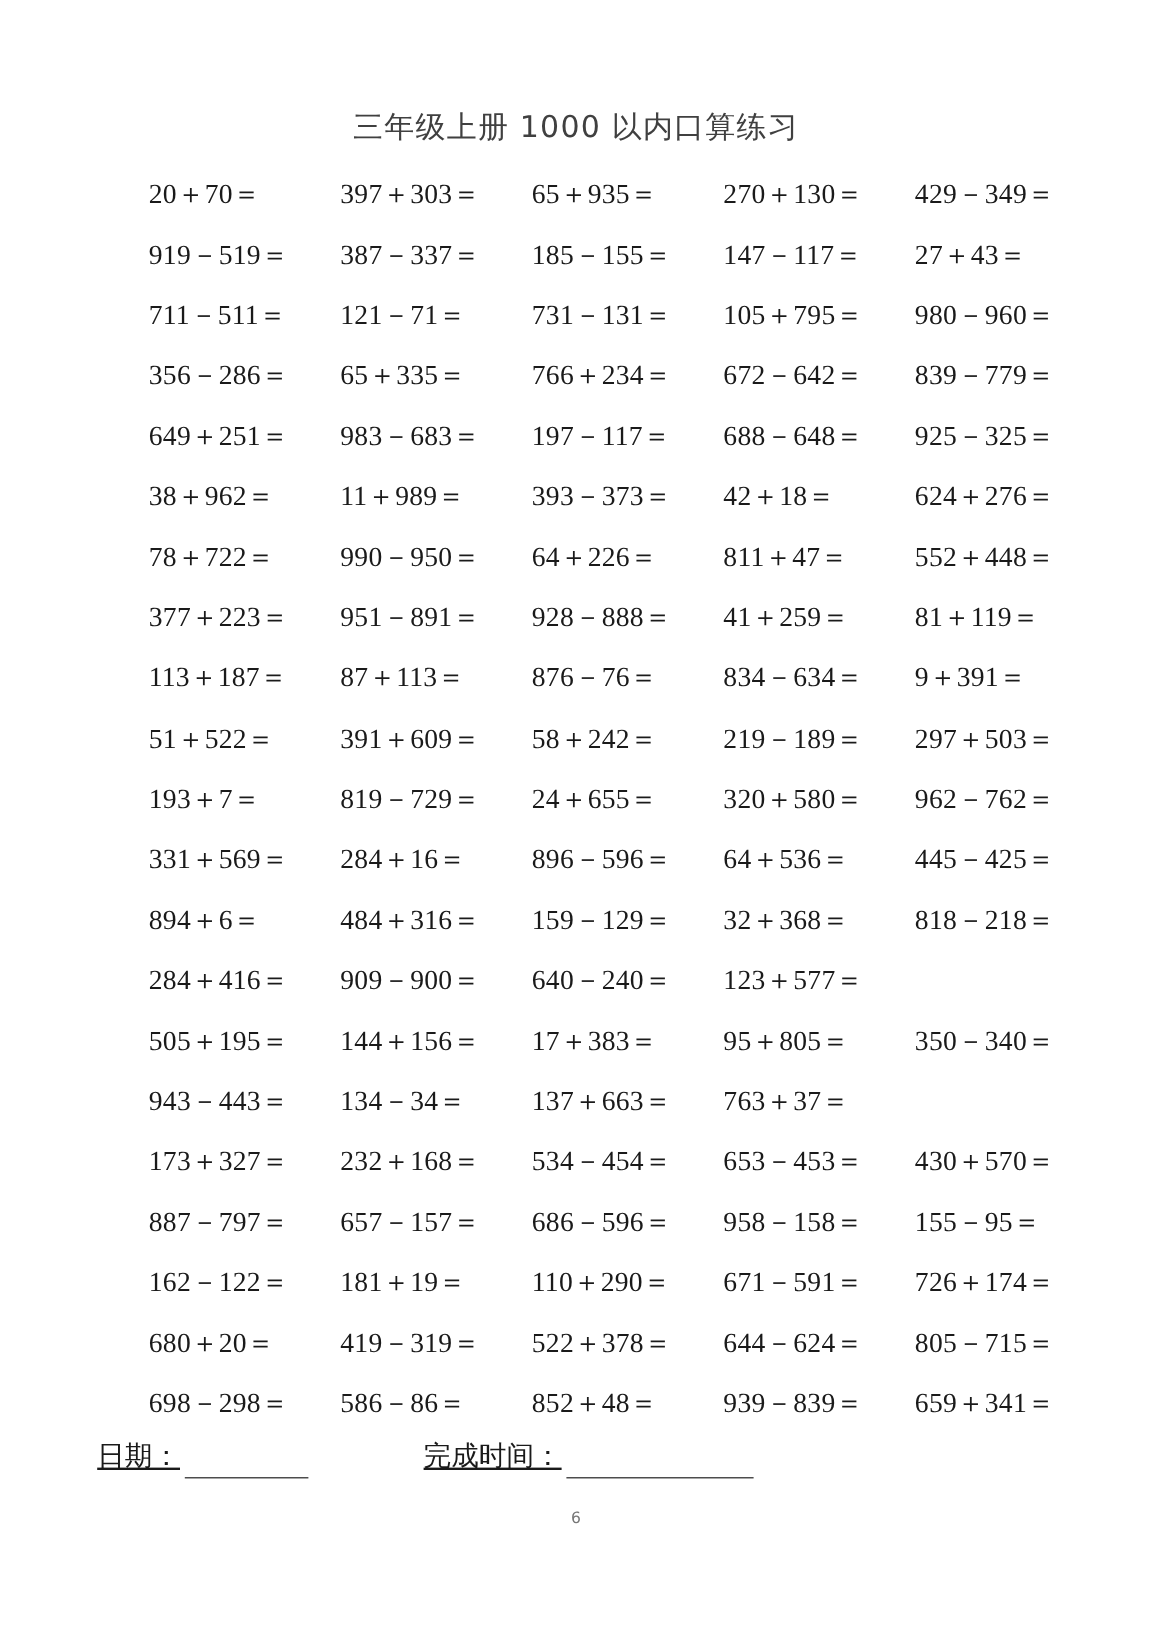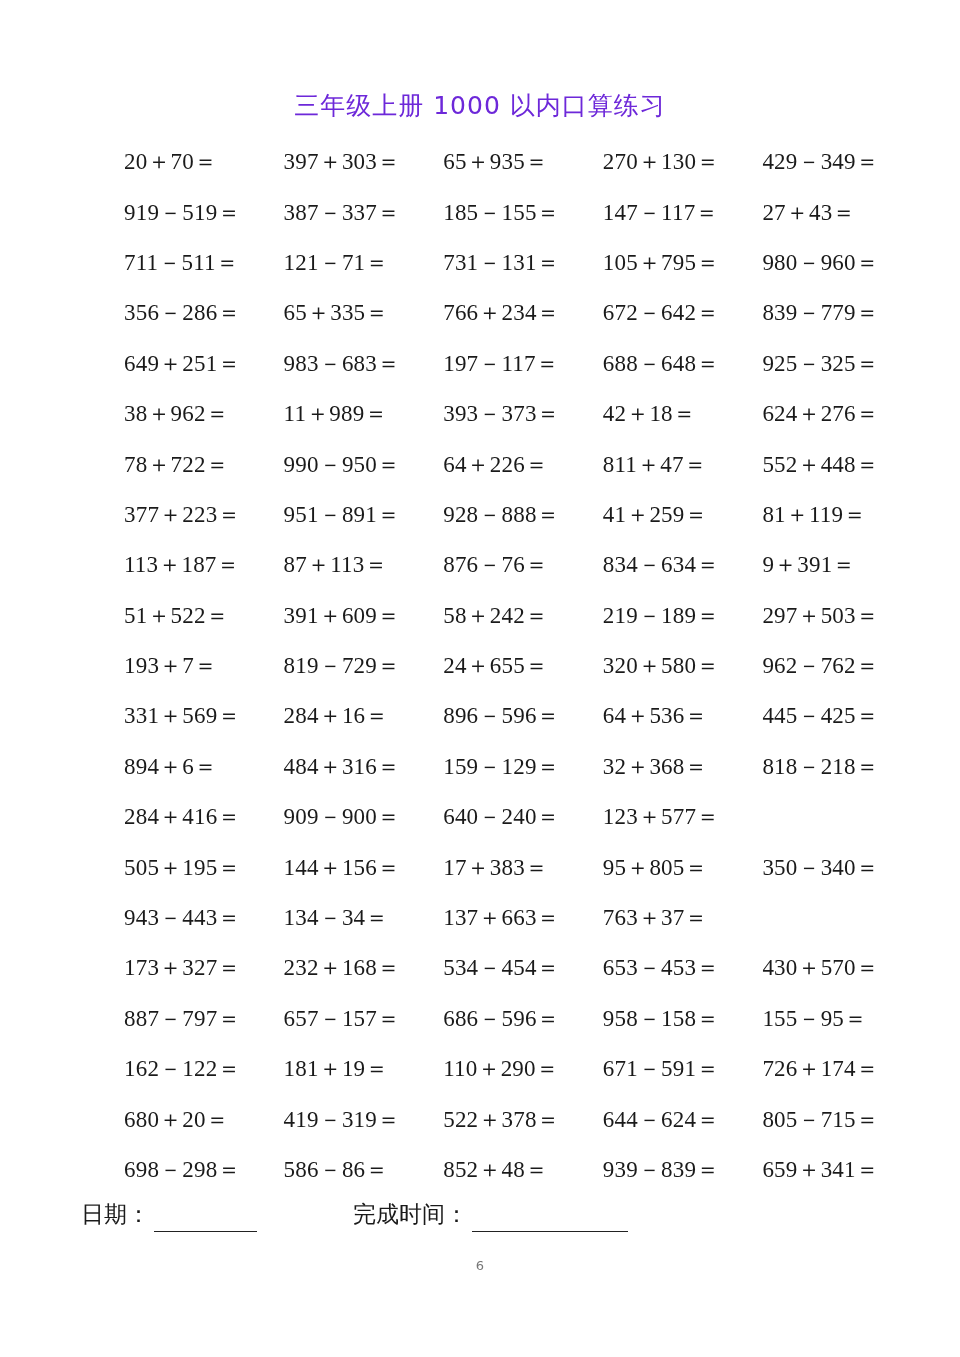--- a/index.html
+++ b/index.html
@@ -18,21 +18,21 @@
     .page-title {
       position: absolute;
       top: 88px;
       left: 0;
       width: 960px;
       text-align: center;
       font-size: 25px;
       line-height: 36px;
       letter-spacing: 1px;
       font-family: "DejaVu Sans", "Liberation Sans", sans-serif;
-      color: #6d28d9;
+      color: #404040;
     }
     .grid {
       position: absolute;
       top: 137px;
       left: 81px;
       width: 800px;
       margin-left: 43px;
     }
     .row {
       display: flex;
@@ -55,20 +55,21 @@
       left: 81px;
       font-family: "DejaVu Sans", "Liberation Sans", sans-serif;
       font-size: 23px;
       line-height: 36px;
       color: #1a1a1a;
     }
     .footer .field {
       position: absolute;
       top: 0;
       white-space: nowrap;
+      text-decoration: underline;
     }
     .field-date { left: 0; }
     .field-time { left: 272px; }
     .blank-line {
       display: inline-block;
       vertical-align: bottom;
       border-bottom: 1.5px solid #222;
       height: 28px;
       margin-left: 4px;
     }

